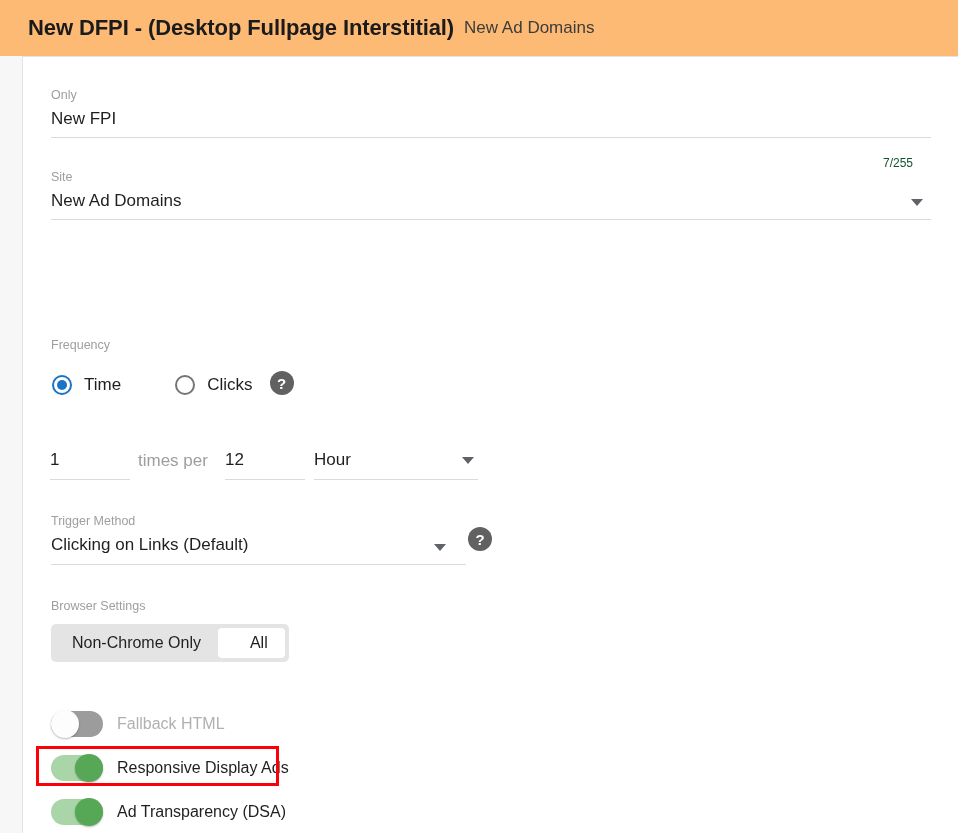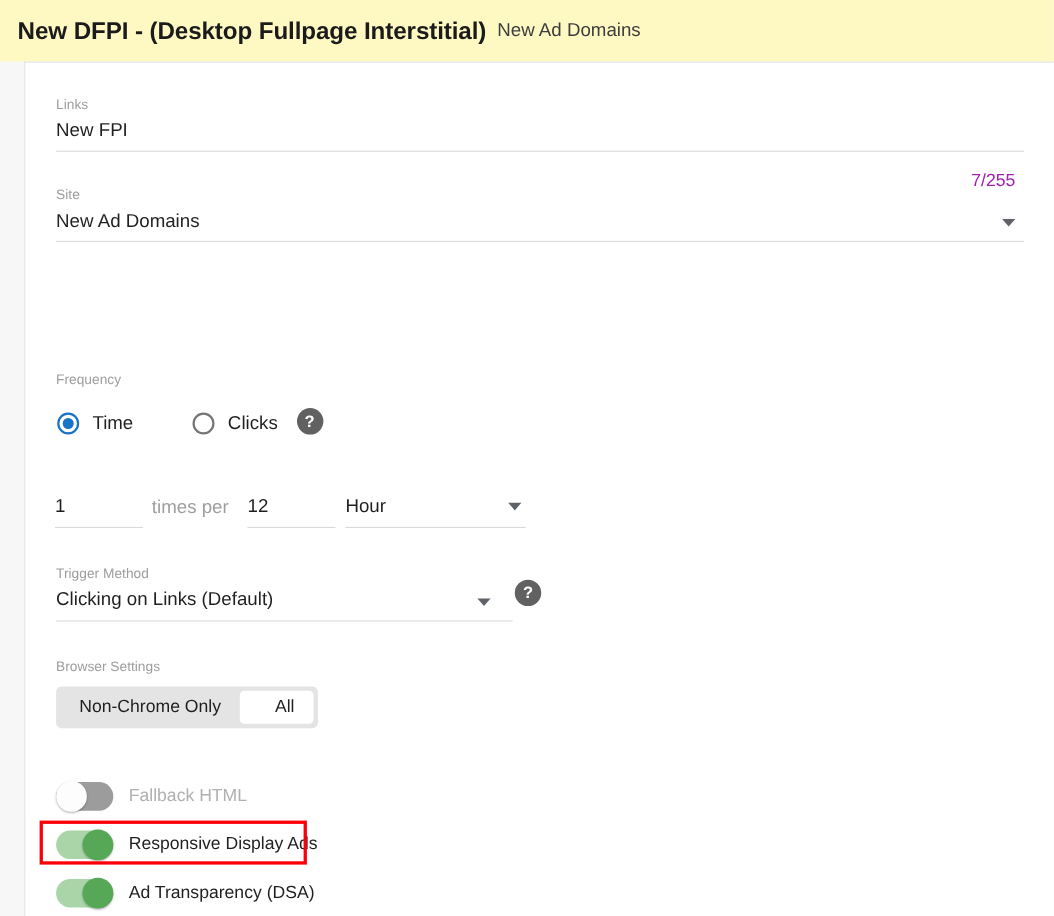--- a/index.html
+++ b/index.html
@@ -22,24 +22,24 @@
     background: #f7f7f7;
   }
 
   
   .header {
     position: absolute;
     left: 0;
     top: 0;
     width: 958px;
     height: 56px;
-    background: #fef9c3;
+    background: #fdba74;
     display: flex;
     align-items: center;
-    padding-left: 16px;
+    padding-left: 28px;
     box-sizing: border-box;
   }
   .header-title {
     font-size: 22px;
     font-weight: bold;
     color: #1b1b1b;
     letter-spacing: -0.1px;
     white-space: nowrap;
   }
   .header-sub {
@@ -94,22 +94,22 @@
     width: 0;
     height: 0;
     border-left: 6px solid transparent;
     border-right: 6px solid transparent;
     border-top: 7px solid #5f6368;
   }
 
   
   .counter {
     position: absolute;
-    font-size: 16px;
-    color: #a21caf;
+    font-size: 12px;
+    color: #14532d;
     white-space: nowrap;
   }
 
   
   .radio-row {
     position: absolute;
     display: flex;
     align-items: flex-end;
   }
   .radio {
@@ -249,21 +249,21 @@
 <div class="page">
 
   <div class="header">
     <span class="header-title">New DFPI - (Desktop Fullpage Interstitial)</span>
     <span class="header-sub">New Ad Domains</span>
   </div>
 
   <div class="card">
 
     <div class="field" style="left:28px; top:31px; width:880px;">
-      <div class="flabel">Links</div>
+      <div class="flabel">Only</div>
       <div class="fvalue" style="margin-top:5px;">New FPI</div>
       <div class="underline" style="margin-top:7px;"></div>
     </div>
 
     <div class="counter" style="left:860px; top:99px;">7/255</div>
 
     <div class="field" style="left:28px; top:113px; width:880px;">
       <div class="flabel">Site</div>
       <div class="fvalue" style="margin-top:5px;">New Ad Domains</div>
       <div class="underline" style="margin-top:7px;"></div>

